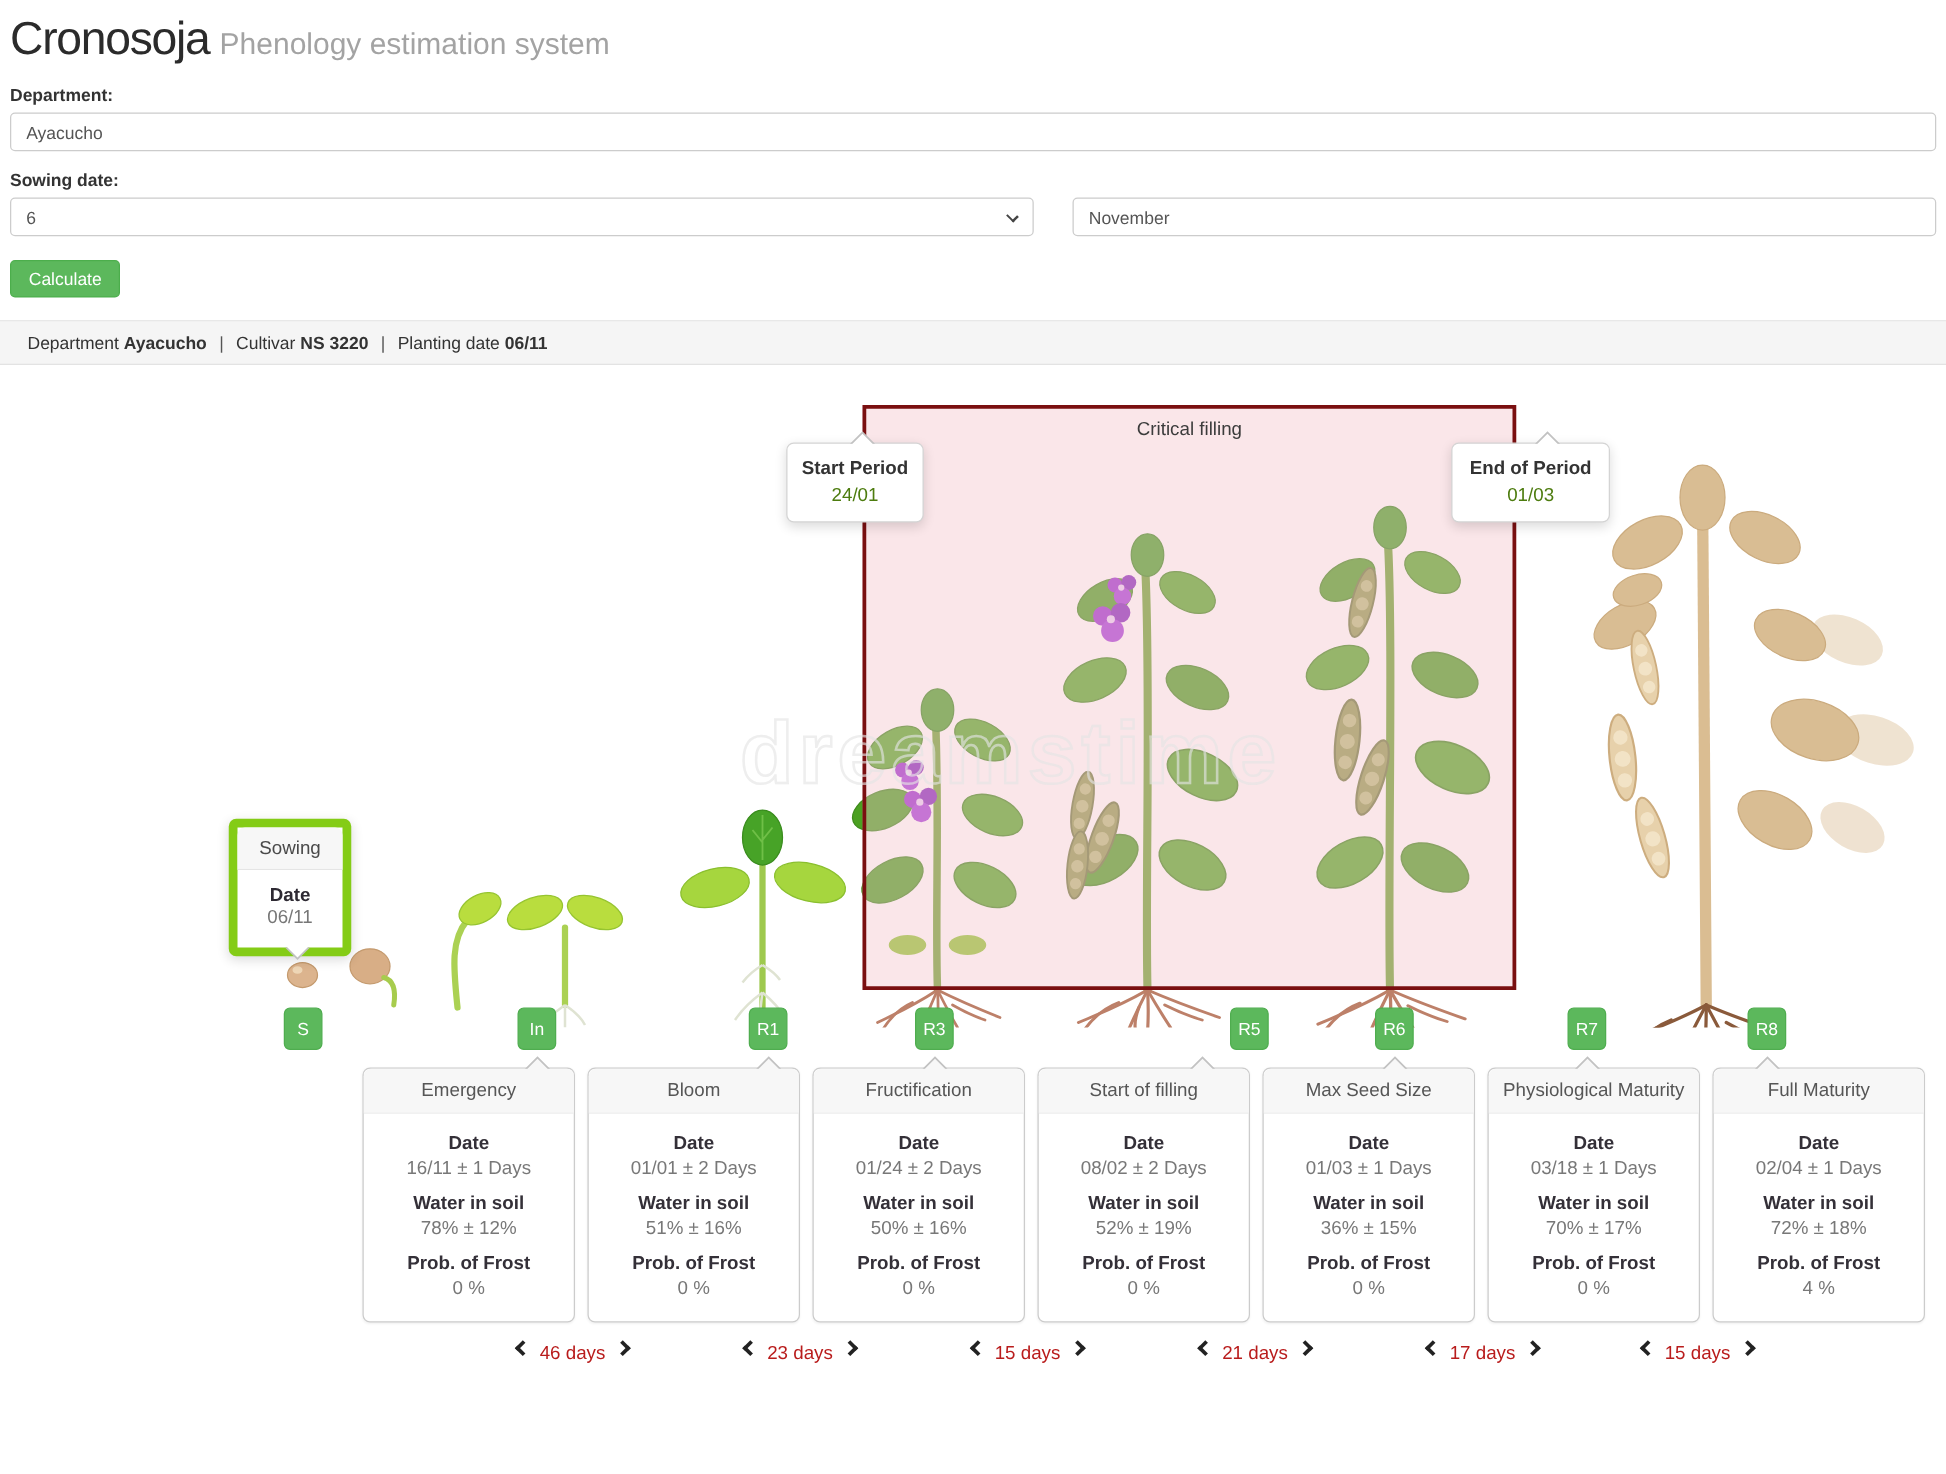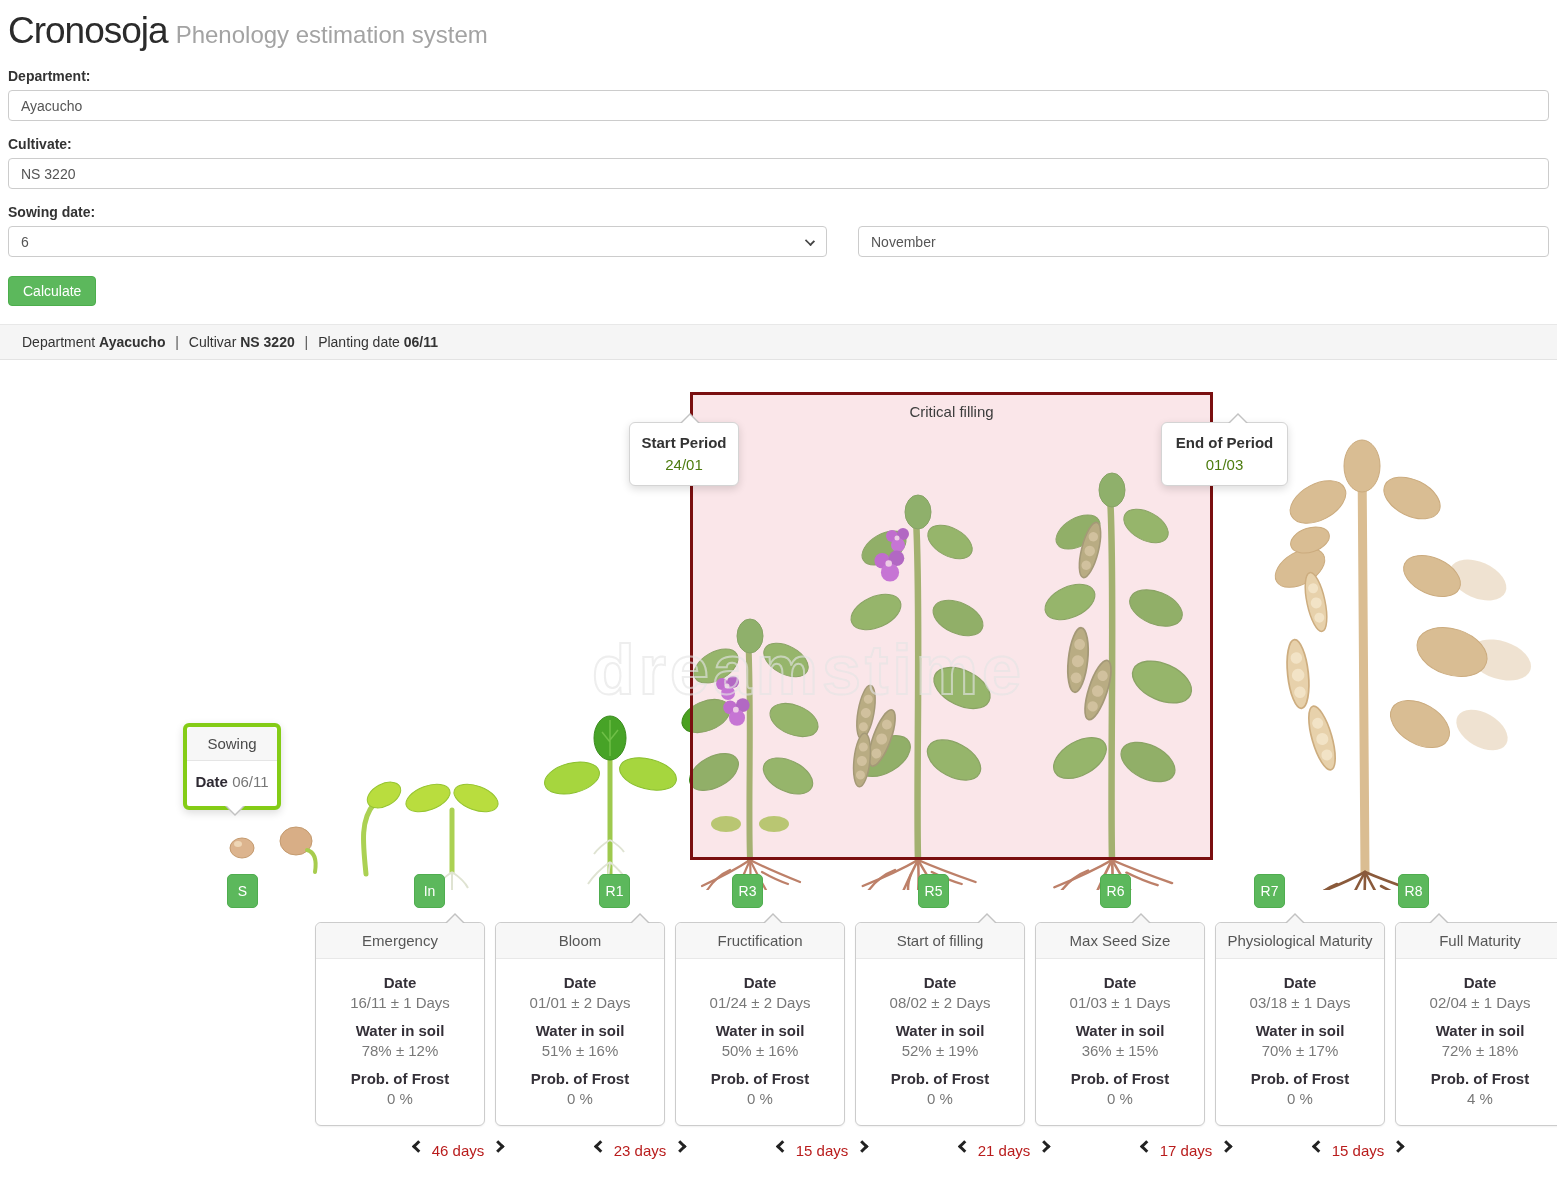--- a/index.html
+++ b/index.html
@@ -74,40 +74,40 @@
   .caret-up::after { content:""; position:absolute; left:1px; top:2px;
     border-left:9px solid transparent; border-right:9px solid transparent; border-bottom:9px solid #fff; }
   .caret-down { position:absolute; bottom:-10px; width:20px; height:10px; }
   .caret-down::before { content:""; position:absolute; left:0; top:0;
     border-left:10px solid transparent; border-right:10px solid transparent; border-top:10px solid #c2c2c2; }
   .caret-down::after { content:""; position:absolute; left:1px; bottom:2px;
     border-left:9px solid transparent; border-right:9px solid transparent; border-top:9px solid #fff; }
 
   .sowing-popover {
     position:absolute; left:183px; top:363px; width:98px; z-index:7;
-    background:#fff; border:4px solid #84cc16; border-radius:6px; box-shadow:0 3px 9px rgba(0,0,0,.14);
+    background:#fff; border:7px solid #84cc16; border-radius:6px; box-shadow:0 3px 9px rgba(0,0,0,.14);
   }
   .sowing-popover .pop-header {
     padding:8px 6px; text-align:center; font-size:15px; color:#4a4a4a;
     background:#f7f7f7; border-bottom:1px solid #e5e5e5; border-radius:6px 6px 0 0;
   }
   .sowing-popover .pop-body { padding:12px 6px 16px; text-align:center; font-size:15px; color:#777; }
   .sowing-popover .pop-body b { color:#2e2a33; }
 
   
   .stage-badge {
     position:absolute; top:514px; width:31px; height:34px; z-index:6;
     background:#5cb85c; border:1px solid #4fad4f; border-radius:5px; color:#fff;
     display:flex; align-items:center; justify-content:center; font-size:14px; cursor:pointer;
   }
 
   
   .stage-card {
     position:absolute; top:562px; width:170px; height:204px; z-index:6;
-    background:#fff; border:1px solid #ccc; border-radius:6px; box-shadow:0 1px 2px rgba(0,0,0,.06);margin-left:25px;
+    background:#fff; border:1px solid #ccc; border-radius:6px; box-shadow:0 1px 2px rgba(0,0,0,.06);
   }
   .stage-card .card-caret { position:absolute; top:-10px; width:20px; height:10px; }
   .stage-card .card-caret::before { content:""; position:absolute; left:0; top:0;
     border-left:10px solid transparent; border-right:10px solid transparent; border-bottom:10px solid #c2c2c2; }
   .stage-card .card-caret::after { content:""; position:absolute; left:1px; top:2px;
     border-left:9px solid transparent; border-right:9px solid transparent; border-bottom:9px solid #f7f7f7; }
   .card-header {
     padding:9px 6px; text-align:center; font-size:15px; color:#565656;
     background:#f7f7f7; border-bottom:1px solid #e8e8e8; border-radius:6px 6px 0 0;
   }
@@ -130,24 +130,20 @@
 <div class="page-pad">
   <div class="app-header">
     <span class="app-title">Cronosoja</span><span class="app-subtitle">Phenology estimation system</span>
   </div>
 
   <div class="form-group">
     <label class="form-label">Department:</label>
     <input class="text-input" type="text" value="Ayacucho" style="">
   </div>
 
-  <div class="form-group">
-    <label class="form-label">Cultivate:</label>
-    <input class="text-input" type="text" value="NS 3220" style="">
-  </div>
 
   <div class="form-group">
     <label class="form-label">Sowing date:</label>
     <div class="sowing-row">
       <div class="day-select-wrap">
         <select class="day-select">
           <option>6</option>
         </select>
         <span class="select-chevron"></span>
       </div>
@@ -336,21 +332,21 @@
       <b>Date</b>
       <span>06/11</span>
     </div>
     <span class="caret-down" style="left:38px;"></span>
   </div>
 
   <span class="stage-badge" style="left:227px;">S</span>
   <span class="stage-badge" style="left:414px;">In</span>
   <span class="stage-badge" style="left:599px;">R1</span>
   <span class="stage-badge" style="left:732px;">R3</span>
-  <span class="stage-badge" style="left:918px;">R5</span>
+  <span class="stage-badge" style="left:984px;">R5</span>
   <span class="stage-badge" style="left:1100px;">R6</span>
   <span class="stage-badge" style="left:1254px;">R7</span>
   <span class="stage-badge" style="left:1398px;">R8</span>
 
   <div class="stage-card" style="left:290px;">
     <span class="card-caret" style="left:129px;"></span>
     <div class="card-header">Emergency</div>
     <div class="card-body">
       <div class="lab">Date</div>
       <div class="val">16/11 ± 1 Days</div>

